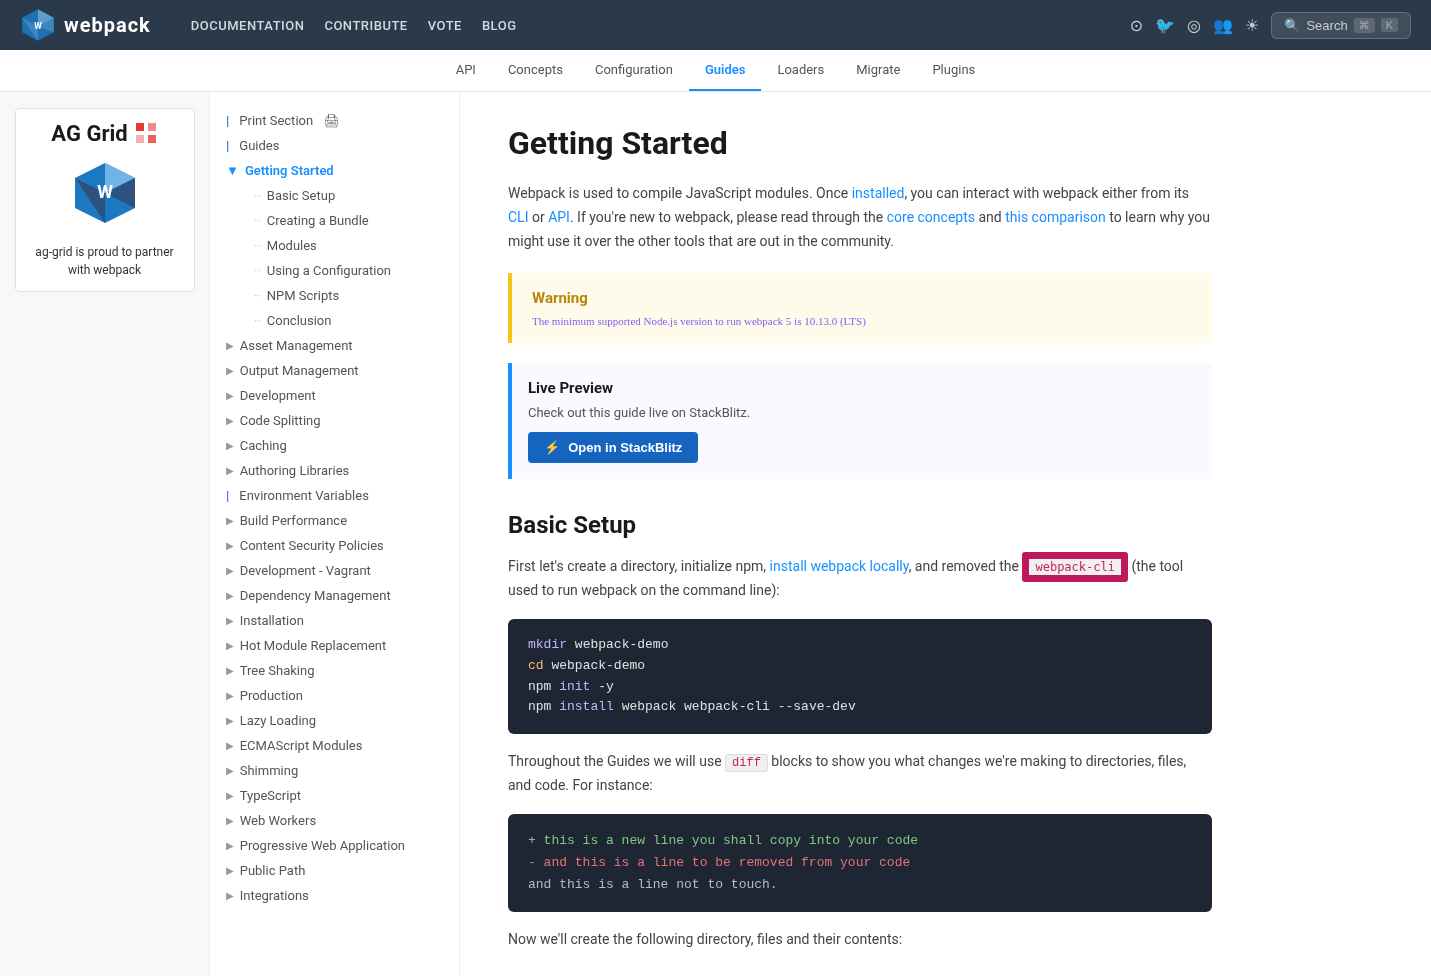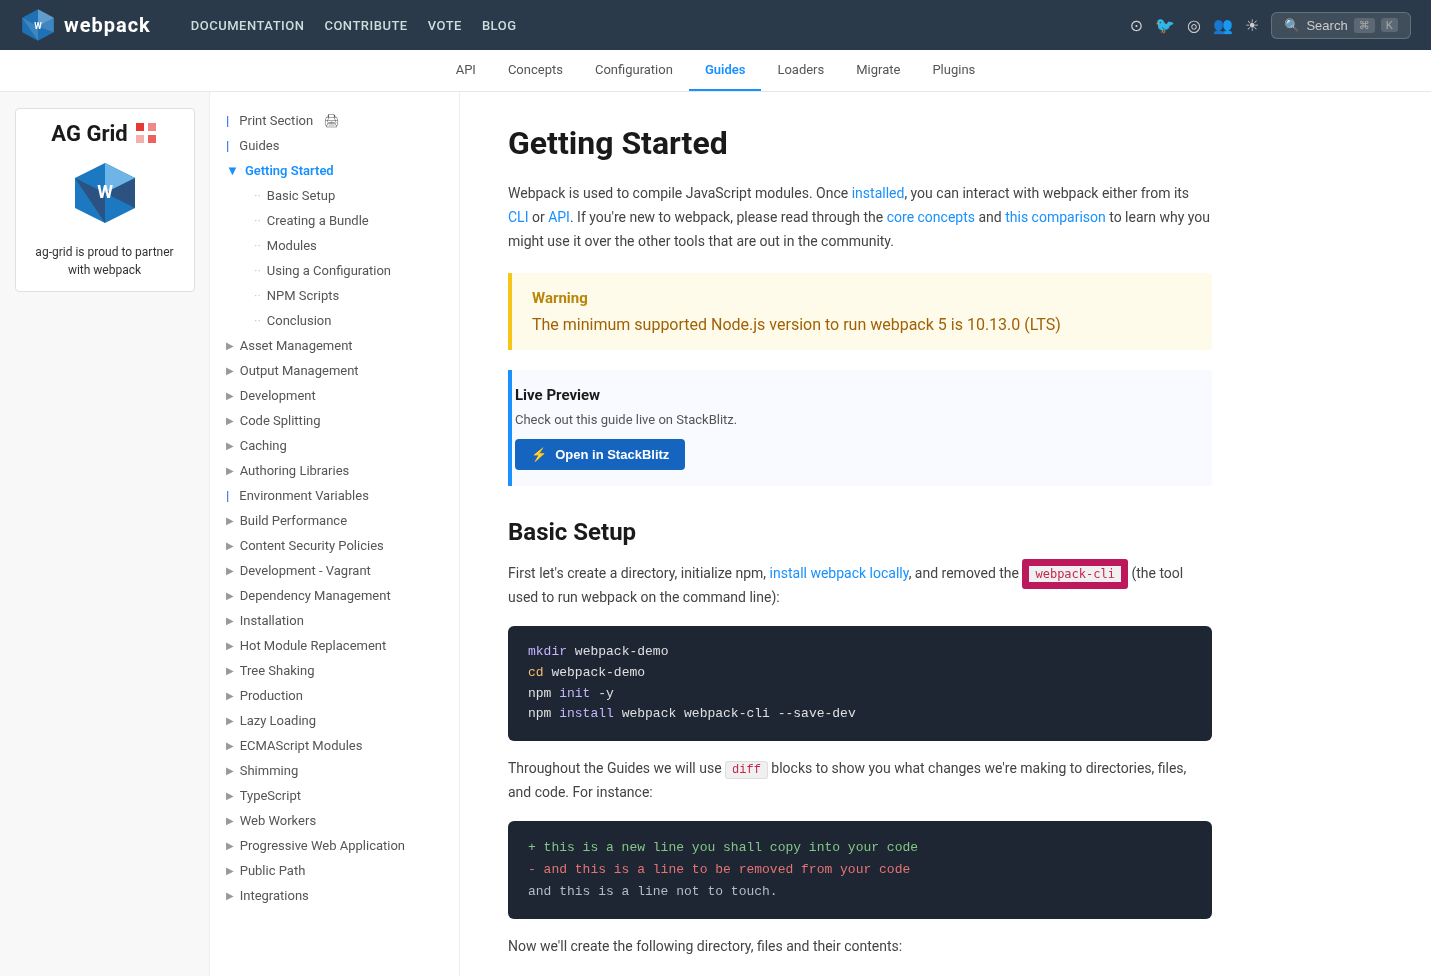--- a/index.html
+++ b/index.html
@@ -188,28 +188,29 @@
       margin: 20px 0;
       border-radius: 0 4px 4px 0;
     }
     .warning-title {
       font-weight: 700;
       color: #b8860b;
       margin-bottom: 8px;
       font-size: 15px;
     }
     .warning-text {
-      color: #a16207;
-      font-size: 16px;
+      color: #8b5cf6;
+      font-size: 11px;
+      font-family: Liberation Serif, serif;
     }
 
     .preview-box {
       background: #f8faff;
       border-left: 4px solid #1890ff;
-      padding: 16px 3px;
+      padding: 16px 16px;
       margin: 20px 0;
       border-radius: 0 4px 4px 0;
     }
     .preview-title {
       font-weight: 700;
       color: #1a1a1a;
       margin-bottom: 8px;
       font-size: 15px;
     }
     .preview-text {

